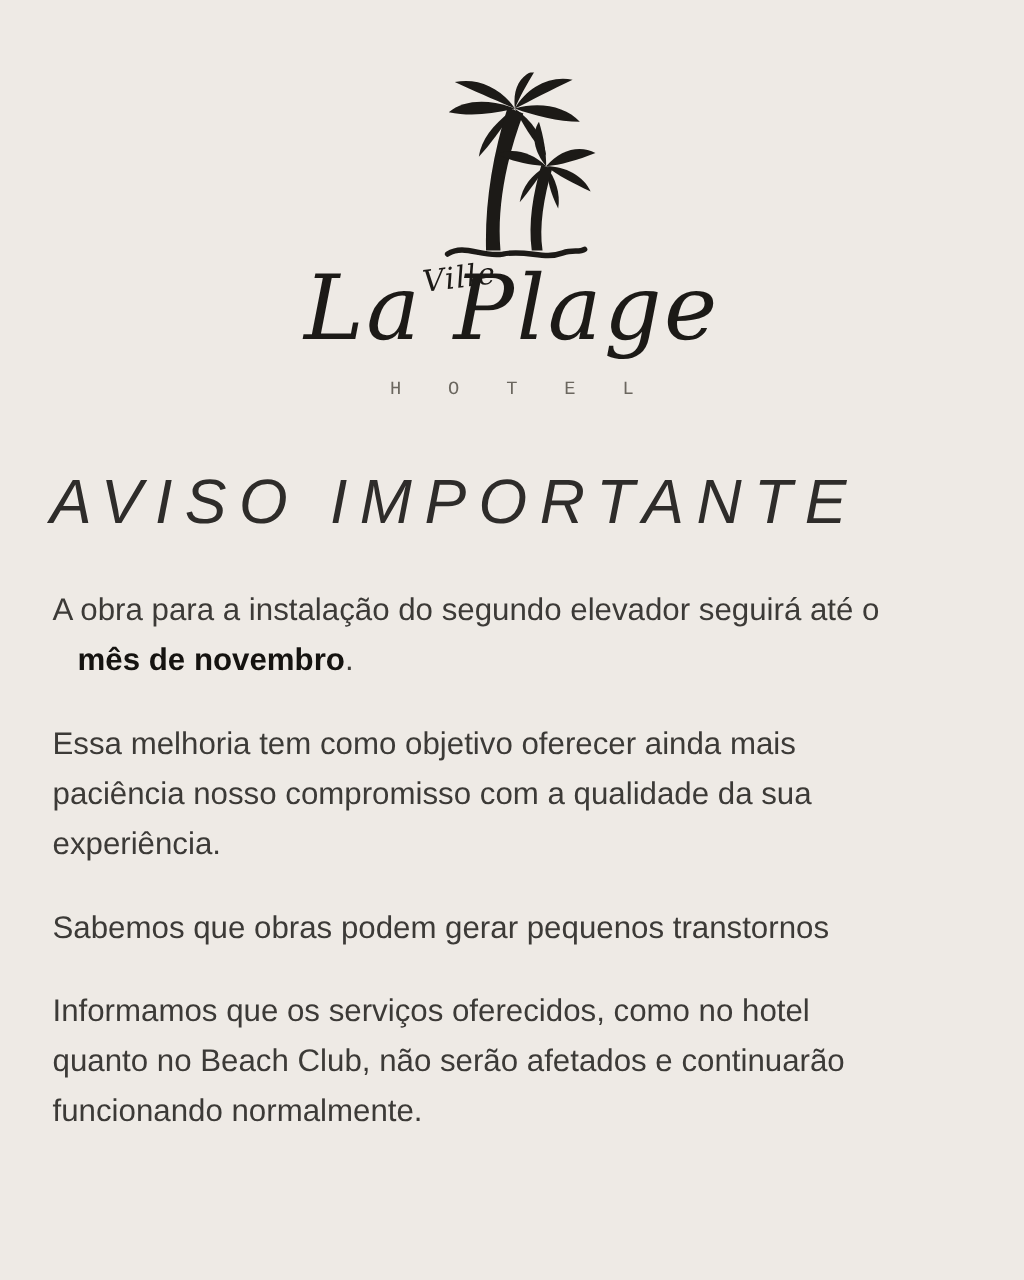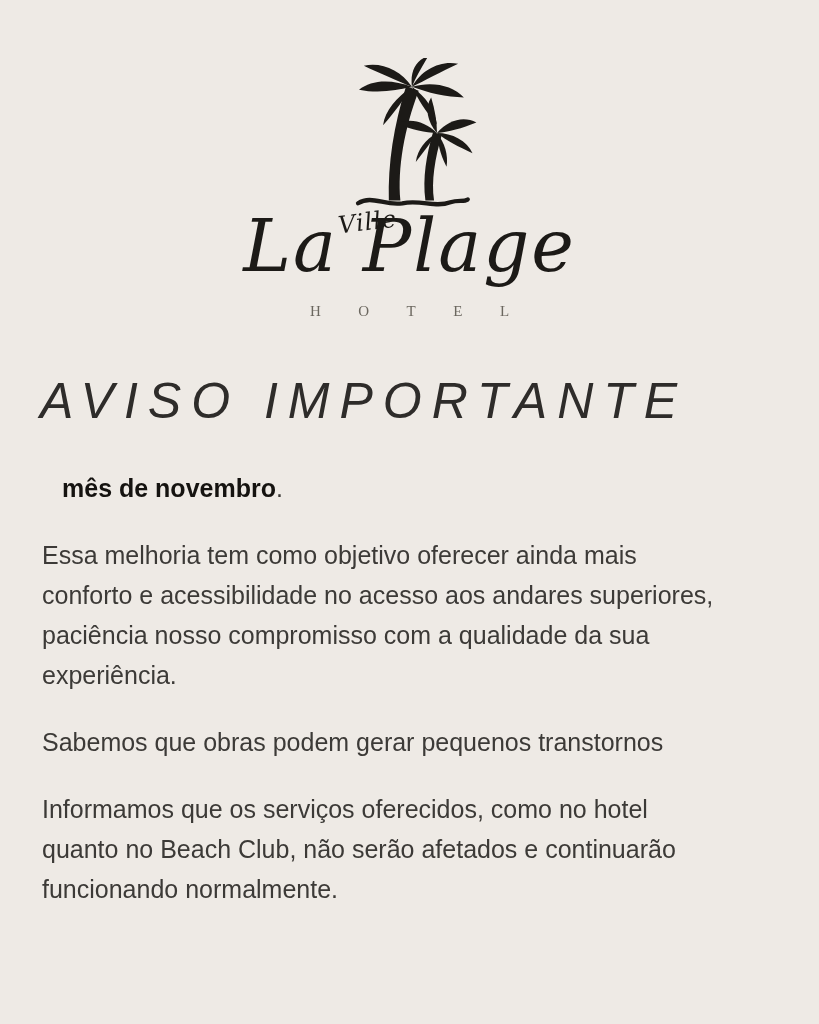--- a/index.html
+++ b/index.html
@@ -48,21 +48,21 @@
     font-size:72px;
     white-space:nowrap;
     letter-spacing:2px;
   }
   .hotel-row{
     text-align:center;
     margin-top:-4px;
     height:26px;
   }
   .hotel{
-    font-family:Liberation Serif, serif;
+    font-family:Liberation Mono, monospace;
     font-style:normal;
     font-size:15px;
     color:var(--hotel_letters);
     letter-spacing:2.5em;
     margin-right:-2.5em; 
   }
   
   .title{
     margin:44px 30px 0 40px;
     font-size:50px;
@@ -126,26 +126,26 @@
   </div>
   <div class="hotel-row">
     <span class="hotel">HOTEL</span>
   </div>
 
   <h1 class="title">AVISO IMPORTANTE</h1>
 
   <div class="content">
 
     <p>
+      <span class="line">A obra para a instalação do segundo elevador seguirá até o</span>
       <span class="line p1-line2"><strong>mês de novembro</strong><span>.</span></span>
     </p>
 
     <p>
       <span class="line">Essa melhoria tem como objetivo oferecer ainda mais</span>
-      <span class="line">conforto e acessibilidade no acesso aos andares superiores,</span>
       <span class="line">paciência nosso compromisso com a qualidade da sua</span>
       <span class="line">experiência.</span>
     </p>
 
     <p>
       <span class="line">Sabemos que obras podem gerar pequenos transtornos</span>
     </p>
 
     <p>
       <span class="line">Informamos que os serviços oferecidos, como no hotel</span>

